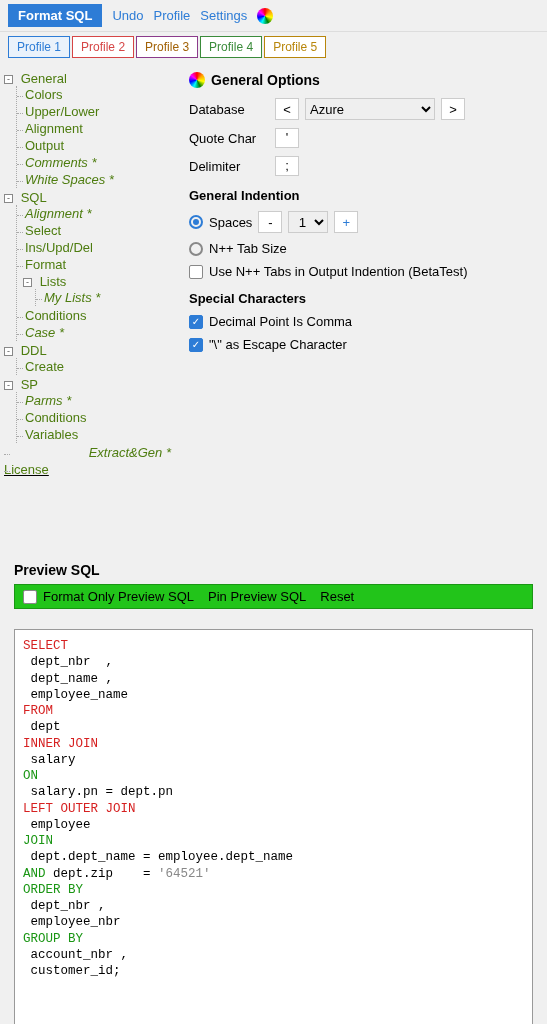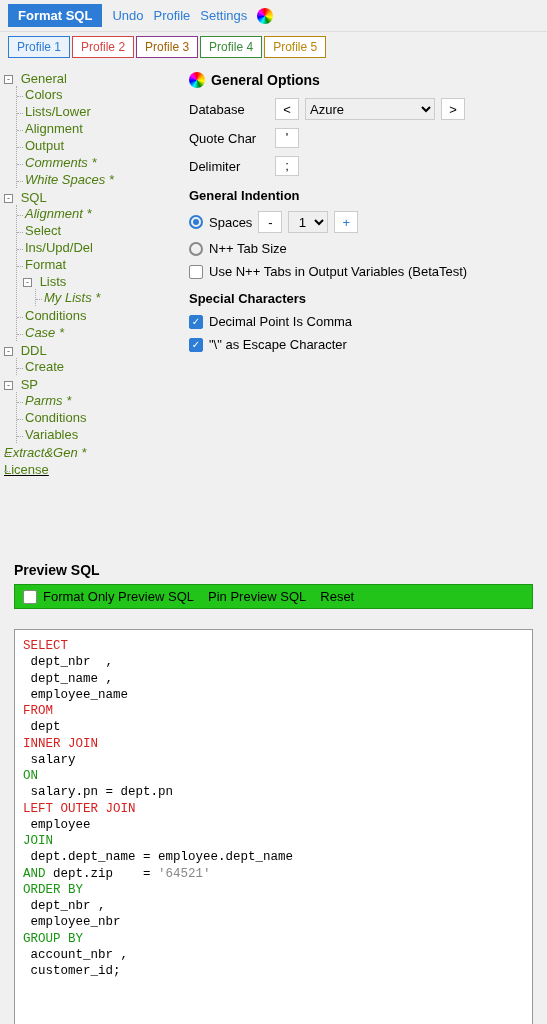--- a/index.html
+++ b/index.html
@@ -72,21 +72,21 @@
 </div>
 
 <div class="layout">
   <div class="sidebar">
     <div class="tree">
       <div class="tree-node">
         <span class="expander">-</span>
         <span class="tree-label">General</span>
         <div class="tree-children">
           <div class="tree-leaf"><span class="tree-leaf-label">Colors</span></div>
-          <div class="tree-leaf"><span class="tree-leaf-label">Lists/Lower</span></div>
+          <div class="tree-leaf"><span class="tree-leaf-label">Upper/Lower</span></div>
           <div class="tree-leaf"><span class="tree-leaf-label">Alignment</span></div>
           <div class="tree-leaf"><span class="tree-leaf-label">Output</span></div>
           <div class="tree-leaf"><span class="tree-leaf-label italic">Comments *</span></div>
           <div class="tree-leaf"><span class="tree-leaf-label italic">White Spaces *</span></div>
         </div>
       </div>
       <div class="tree-node">
         <span class="expander">-</span>
         <span class="tree-label">SQL</span>
         <div class="tree-children">
@@ -114,21 +114,21 @@
       </div>
       <div class="tree-node">
         <span class="expander">-</span>
         <span class="tree-label">SP</span>
         <div class="tree-children">
           <div class="tree-leaf"><span class="tree-leaf-label italic">Parms *</span></div>
           <div class="tree-leaf"><span class="tree-leaf-label">Conditions</span></div>
           <div class="tree-leaf"><span class="tree-leaf-label">Variables</span></div>
         </div>
       </div>
-      <div class="tree-leaf" style="padding-left:0;"><span class="tree-leaf-label italic">Extract&amp;Gen *</span></div>
+      <div class="tree-leaf" style="padding-left:0;text-align:right;"><span class="tree-leaf-label italic">Extract&amp;Gen *</span></div>
       <div class="tree-leaf" style="padding-left:0;text-decoration:underline;"><span class="tree-leaf-label">License</span></div>
     </div>
   </div>
 
   <div class="main">
     <div class="section-head">
       <span class="color-wheel"></span>
       <h3>General Options</h3>
     </div>
 
@@ -158,21 +158,21 @@
       <button class="small-btn">-</button>
       <select class="num-input"><option>1</option></select>
       <button class="small-btn" style="color:#2d7cd6;">+</button>
     </div>
     <div class="radio-row">
       <span class="radio-styled unchecked"></span>
       <span>N++ Tab Size</span>
     </div>
     <div class="check-row">
       <span class="check-styled"></span>
-      <span>Use N++ Tabs in Output Variables (BetaTest)</span>
+      <span>Use N++ Tabs in Output Indention (BetaTest)</span>
     </div>
 
     <div class="subheader">Special Characters</div>
     <div class="check-row">
       <span class="check-styled checked"></span>
       <span>Decimal Point Is Comma</span>
     </div>
     <div class="check-row">
       <span class="check-styled checked"></span>
       <span>"\" as Escape Character</span>

